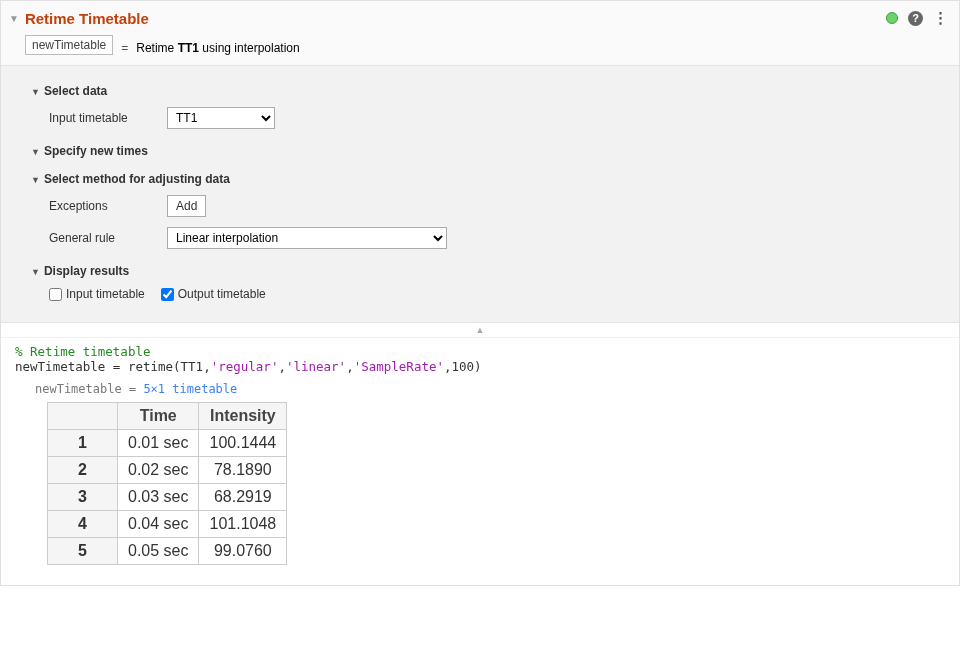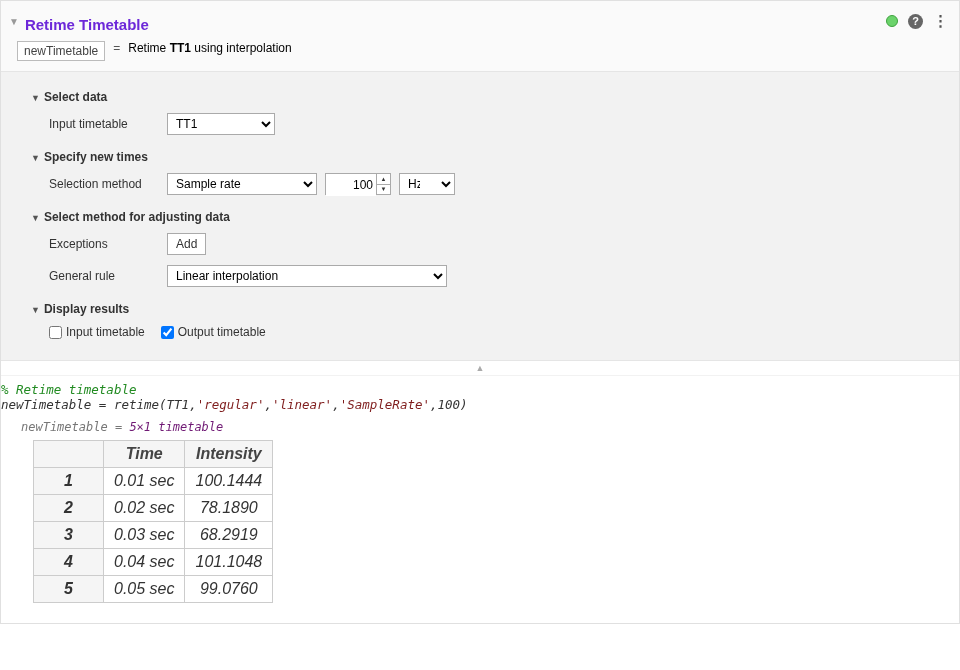--- a/index.html
+++ b/index.html
@@ -24,23 +24,22 @@
   }
   .collapse-tri {
     color: #999;
     font-size: 10px;
     margin-right: 6px;
     cursor: pointer;
   }
   .task-title {
     font-size: 15px;
     font-weight: bold;
-    color: #6d28d9;
+    color: #c2410c;
     flex: 1;
-    margin-top: 7px;
   }
   .header-actions {
     display: flex;
     align-items: center;
     gap: 10px;
   }
   .dot-green {
     width: 12px; height: 12px; border-radius: 50%;
     background: #6bd36b; border: 1px solid #3fa33f;
   }
@@ -49,22 +48,22 @@
     background: #666; color: #fff; font-size: 11px; font-weight: bold;
     display: flex; align-items: center; justify-content: center;
     cursor: pointer;
   }
   .menu-dots {
     color: #555; font-size: 15px; font-weight: bold; cursor: pointer;
     letter-spacing: -1px;
   }
   .summary-row {
     display: flex;
-    align-items: flex-start;
-    padding: 4px 12px 10px 16px;
+    align-items: flex-end;
+    padding: 4px 12px 10px 24px;
     background: #fafafa;
   }
   .outvar {
     border: 1px solid #bbb;
     padding: 2px 6px;
     background: #fff;
     color: #444;
     font-size: 12px;
   }
   .eq { margin: 0 8px; color: #555; }
@@ -132,34 +131,34 @@
   }
   .chk { display: flex; align-items: center; gap: 4px; cursor: pointer; }
   .chk input { margin:0; }
   .divider {
     text-align: center; color: #aaa; font-size: 9px;
     padding: 2px 0; background:#fff; border-top:1px solid #e5e5e5;
     border-bottom:1px solid #f2f2f2;
     cursor: pointer;
   }
   .code-area {
-    padding: 6px 14px 12px 0; background:#fff;
-    font-family: Menlo, Consolas, monospace; font-size: 12.5px; font-style: italic;
+    padding: 6px 14px 12px 14px; background:#fff;
+    font-family: Menlo, Consolas, monospace; font-size: 12.5px;
   }
   .code-comment { color: #228b22; }
-  .code-str { color: #7f1d1d; }
+  .code-str { color: #a21caf; }
   .code-line { white-space: pre; }
   .result-wrap {
     padding: 4px 0 8px 18px;
   }
   .result-head {
     font-family: Menlo, Consolas, monospace; font-size: 12px;
     color: #777; padding: 4px 0 6px 2px;
   }
-  .result-head .dim { color: #701a75; }
+  .result-head .dim { color: #3b82f6; }
   table.tt {
     border-collapse: collapse;
     font-family: Arial, sans-serif; font-size: 16px;
     margin-left: 14px;
   }
   table.tt th, table.tt td {
     border: 1px solid #ccc;
     padding: 4px 10px;
     text-align: center;
     min-width: 70px;
@@ -206,36 +205,20 @@
         <span class="field-label w-110">Input timetable</span>
         <select class="sel-tt">
           <option>TT1</option>
         </select>
       </div>
     </div>
 
     <div class="section">
       <div class="sec-title">
         <span class="tri">▼</span><span>Specify new times</span>
-      </div>
-      <div class="field-row">
-        <span class="field-label w-110">Selection method</span>
-        <select class="sel-method">
-          <option>Sample rate</option>
-        </select>
-        <div class="spinner-wrap">
-          <input type="text" value="100" style="">
-          <div class="spinner-btns">
-            <div class="spin up">▲</div>
-            <div class="spin">▼</div>
-          </div>
-        </div>
-        <select class="sel-unit">
-          <option>Hz</option>
-        </select>
       </div>
     </div>
 
     <div class="section">
       <div class="sec-title">
         <span class="tri">▼</span><span>Select method for adjusting data</span>
       </div>
       <div class="field-row">
         <span class="field-label w-110">Exceptions</span>
         <span class="btn">Add</span>

